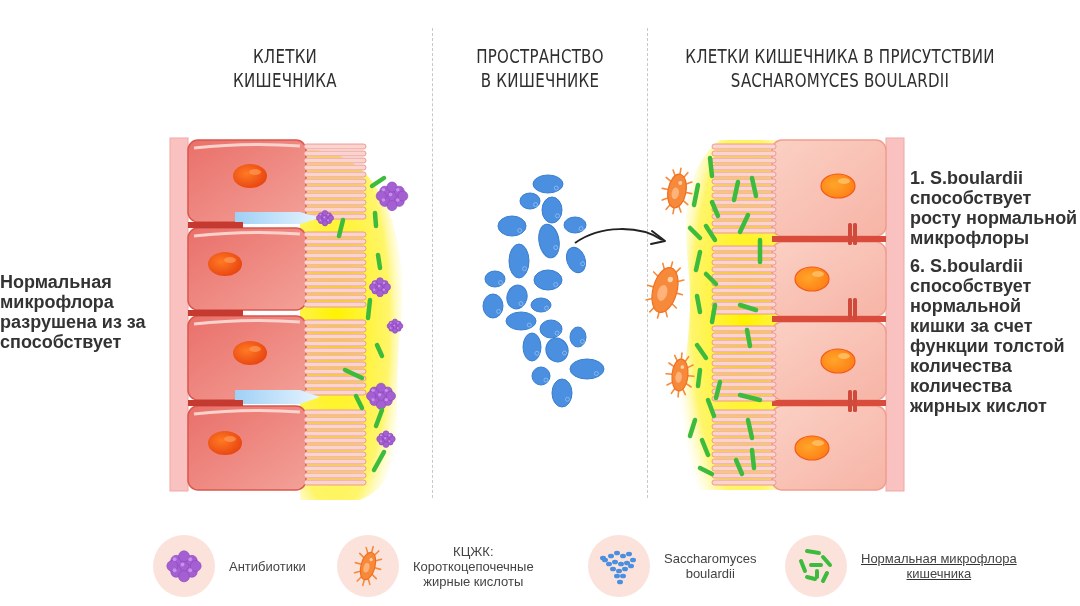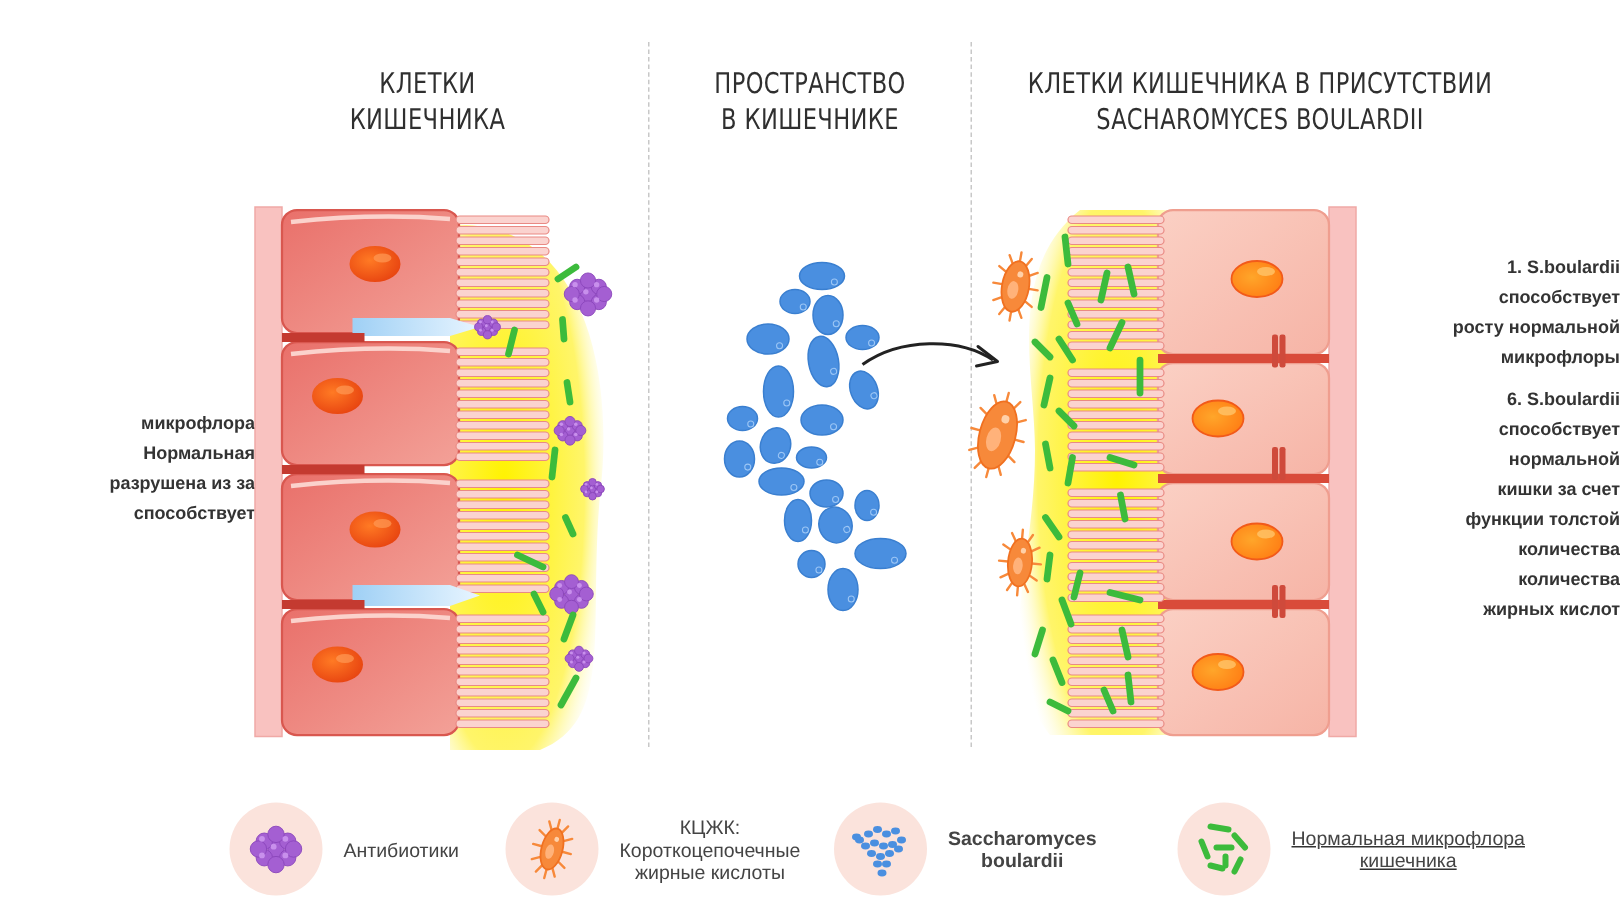--- a/index.html
+++ b/index.html
@@ -1,18 +1,18 @@
 <!DOCTYPE html>
 <html><head>
 <meta charset="utf-8">
 <style>
   html, body { margin: 0; padding: 0; background: #ffffff; }
   body { width: 1080px; height: 606px; position: relative; overflow: hidden; font-family: "DejaVu Sans", sans-serif; color: #333; }
   .heading { position: absolute; text-align: center; font-family: "DejaVu Sans Condensed", "DejaVu Sans", sans-serif; font-size: 19px; line-height: 24px; letter-spacing: 0.3px; color: #2f2f2f; text-transform: uppercase; font-weight: normal; transform: scaleX(0.88); transform-origin: center top; }
-  .note { position: absolute; text-align: right; font-family: "Liberation Sans", sans-serif; font-size: 12px; line-height: 20px; color: #333; font-weight: bold; }
+  .note { position: absolute; text-align: left; font-family: "Liberation Sans", sans-serif; font-size: 18px; line-height: 20px; color: #333; font-weight: bold; }
   .divider { position: absolute; width: 0; border-left: 1.5px dashed #c8c8c8; }
   svg.scene { position: absolute; left: 0; top: 0; }
   .legend-item { position: absolute; display: flex; align-items: center; }
   .legend-icon { width: 62px; height: 62px; border-radius: 50%; background: #fbe3dc; display: flex; align-items: center; justify-content: center; }
   .legend-label { margin-left: 14px; font-family: "Liberation Sans", sans-serif; font-size: 13px; line-height: 15px; color: #444; white-space: pre-line; text-align: center; }
 </style>
 </head>
 <body>
 
 <div class="heading" style="left:170px; top:44px; width:230px;">
@@ -25,22 +25,22 @@
 </div>
 <div class="heading" style="left:640px; top:44px; width:400px;">
   <div>КЛЕТКИ КИШЕЧНИКА В ПРИСУТСТВИИ</div>
   <div>SACHAROMYCES BOULARDII</div>
 </div>
 
 <div class="divider" style="left:432px; top:28px; height:470px;"></div>
 <div class="divider" style="left:647px; top:28px; height:470px;"></div>
 
 <div class="note" style="left:0px; top:272px; width:170px;">
+  <div>Нормальная</div>
   <div>микрофлора</div>
-  <div>Нормальная</div>
   <div>разрушена из за</div>
   <div>способствует</div>
 </div>
 
 <div class="note" style="left:910px; top:168px; width:170px;">
   <div>1. S.boulardii</div>
   <div>способствует</div>
   <div>росту нормальной</div>
   <div>микрофлоры</div>
 </div>
@@ -562,21 +562,21 @@
           <ellipse cx="0" cy="0" rx="7" ry="14" fill="#f7893a" stroke="#f07020" stroke-width="1.2"></ellipse>
           <ellipse cx="-1.05" cy="2.1" rx="2.8000000000000003" ry="4.8999999999999995" fill="#ffb27a"></ellipse>
           <ellipse cx="1.4000000000000001" cy="-7" rx="1.54" ry="1.68" fill="#ffd0a8"></ellipse>
         </g>
       </svg>
   </div>
   <div class="legend-label">КЦЖК:
 Короткоцепочечные
 жирные кислоты</div>
 </div>
-<div class="legend-item" style="left:556px; top:535px;font-weight:bold;">
+<div class="legend-item" style="left:588px; top:535px;">
   <div class="legend-icon">
     <svg width="44" height="44" viewBox="0 0 44 44" id="lgYeast">
         <ellipse cx="8" cy="16" rx="3" ry="2.3" fill="#4a8fe0"></ellipse>
         <ellipse cx="14" cy="12" rx="3" ry="2.3" fill="#4a8fe0"></ellipse>
         <ellipse cx="20" cy="9" rx="3" ry="2.3" fill="#4a8fe0"></ellipse>
         <ellipse cx="26" cy="12" rx="3" ry="2.3" fill="#4a8fe0"></ellipse>
         <ellipse cx="32" cy="10" rx="3" ry="2.3" fill="#4a8fe0"></ellipse>
         <ellipse cx="36" cy="16" rx="3" ry="2.3" fill="#4a8fe0"></ellipse>
         <ellipse cx="12" cy="20" rx="3" ry="2.3" fill="#4a8fe0"></ellipse>
         <ellipse cx="18" cy="18" rx="3" ry="2.3" fill="#4a8fe0"></ellipse>

